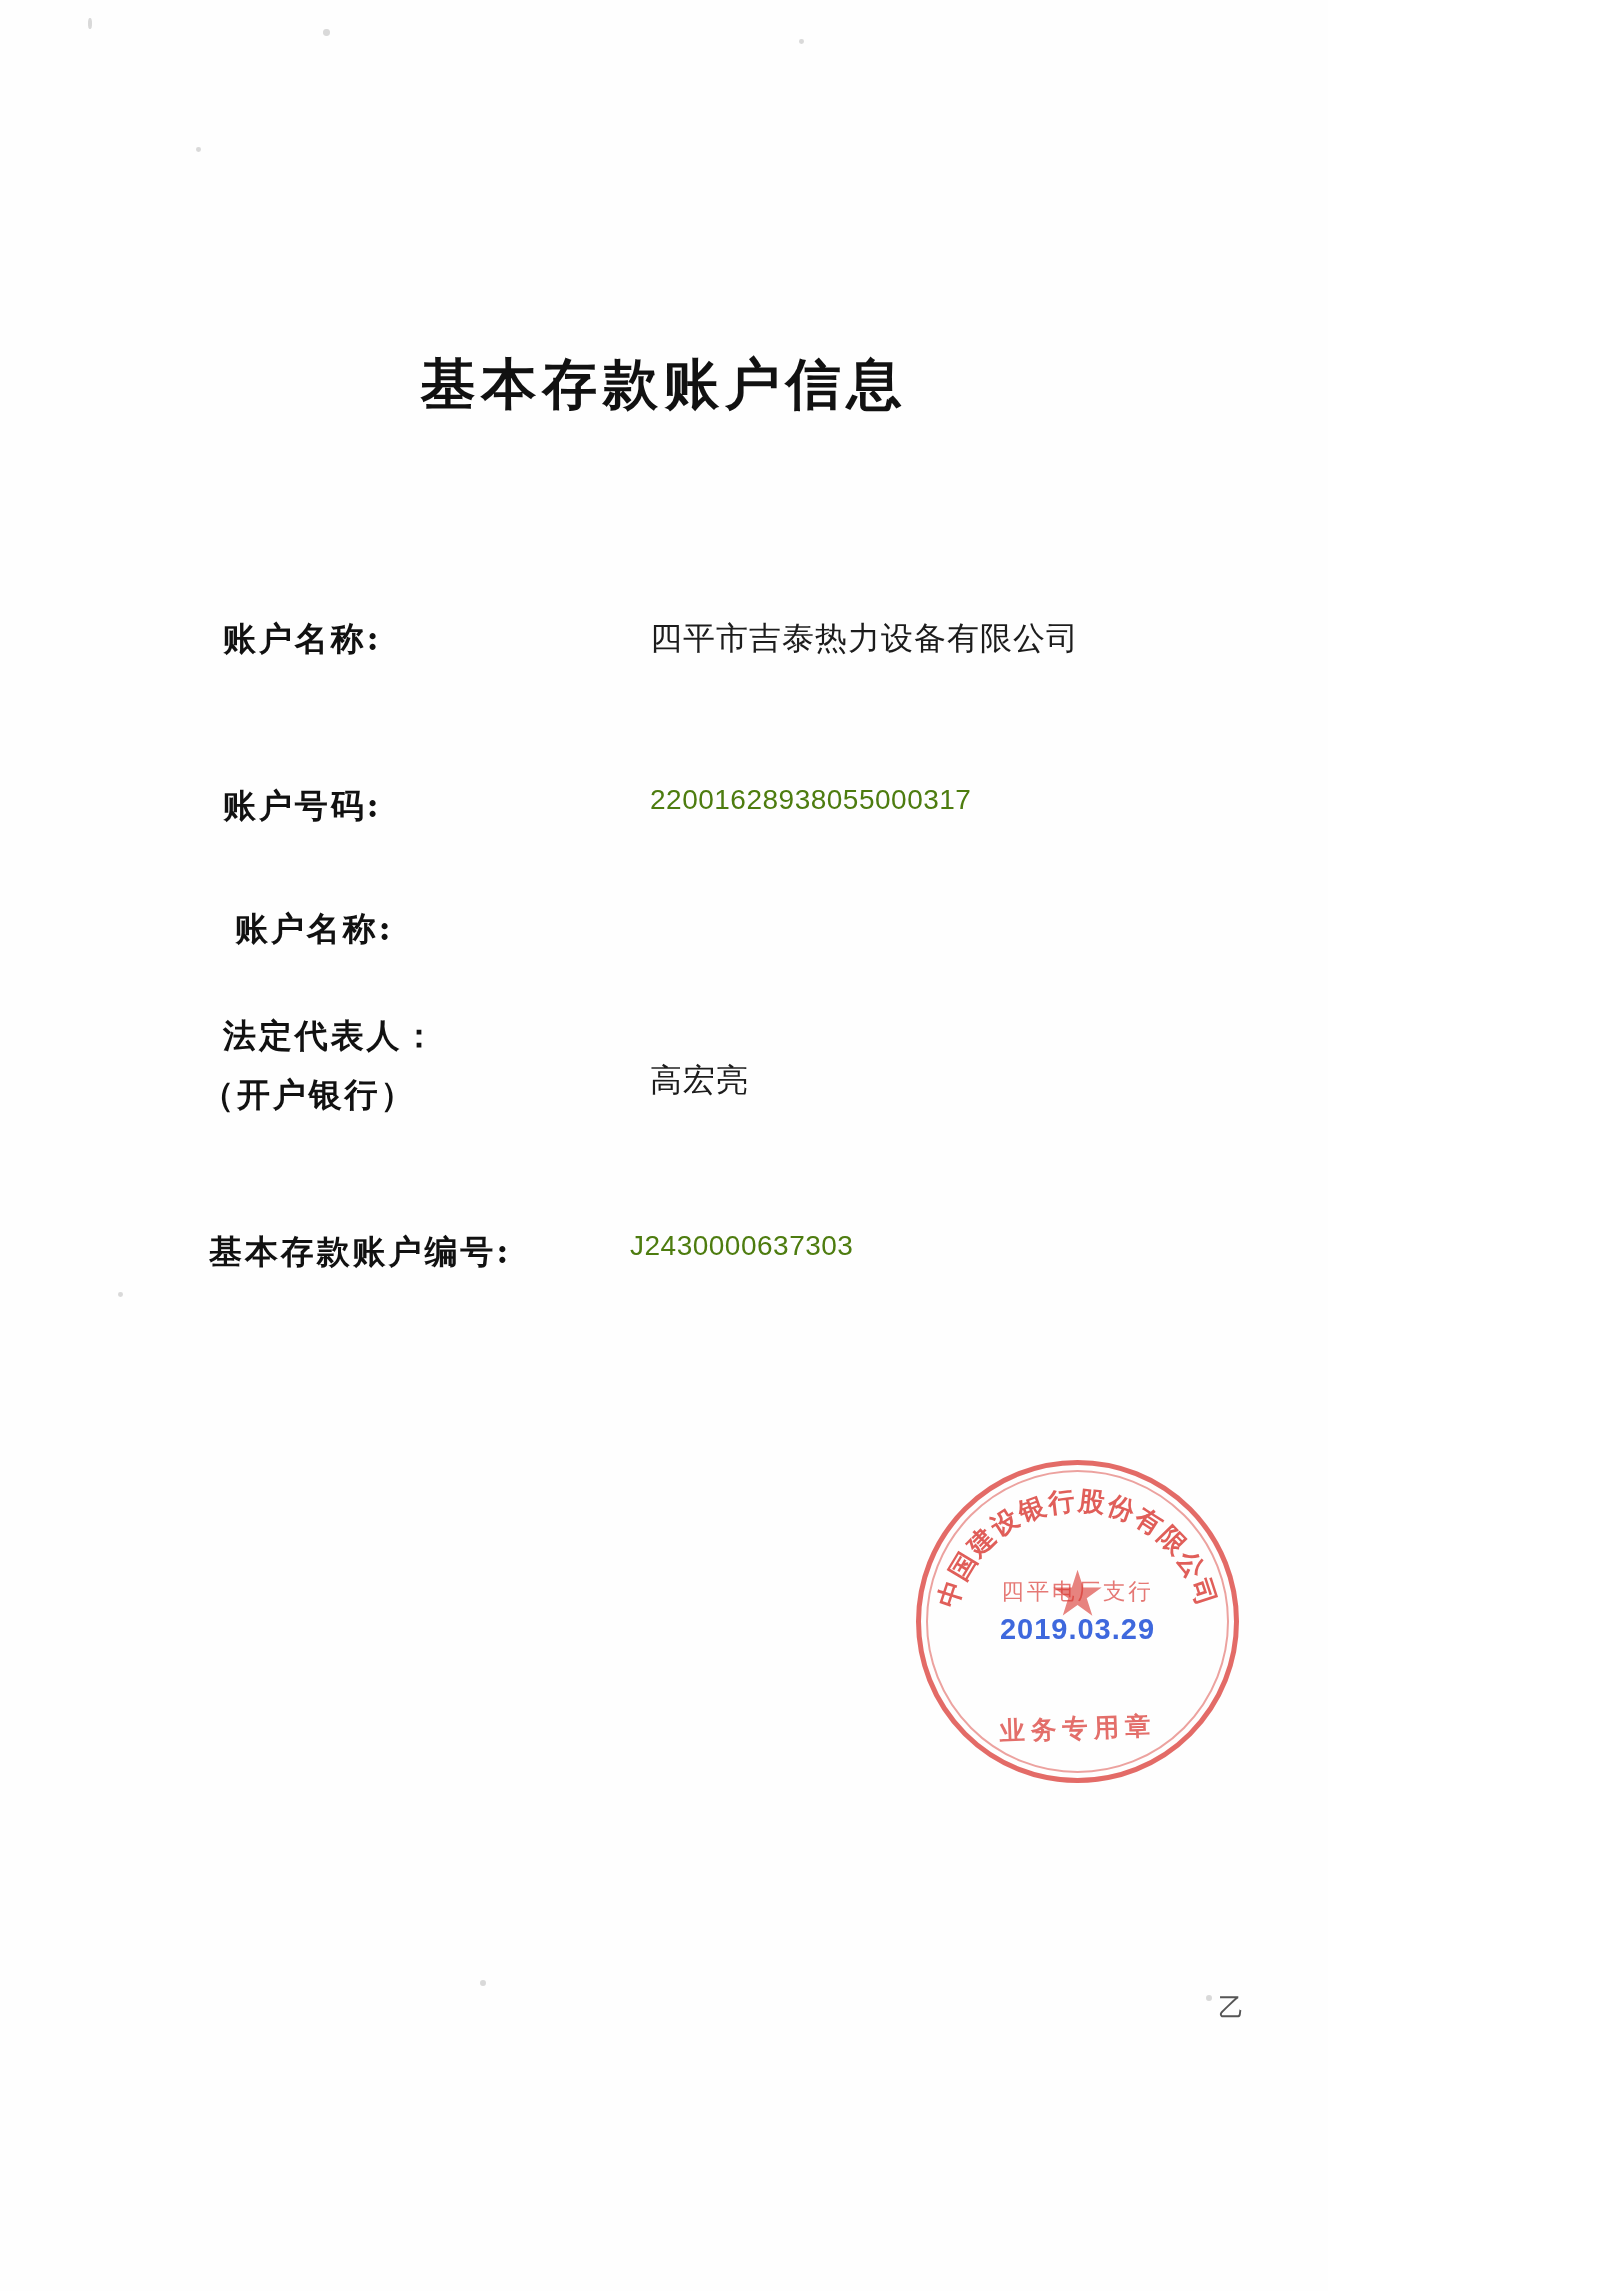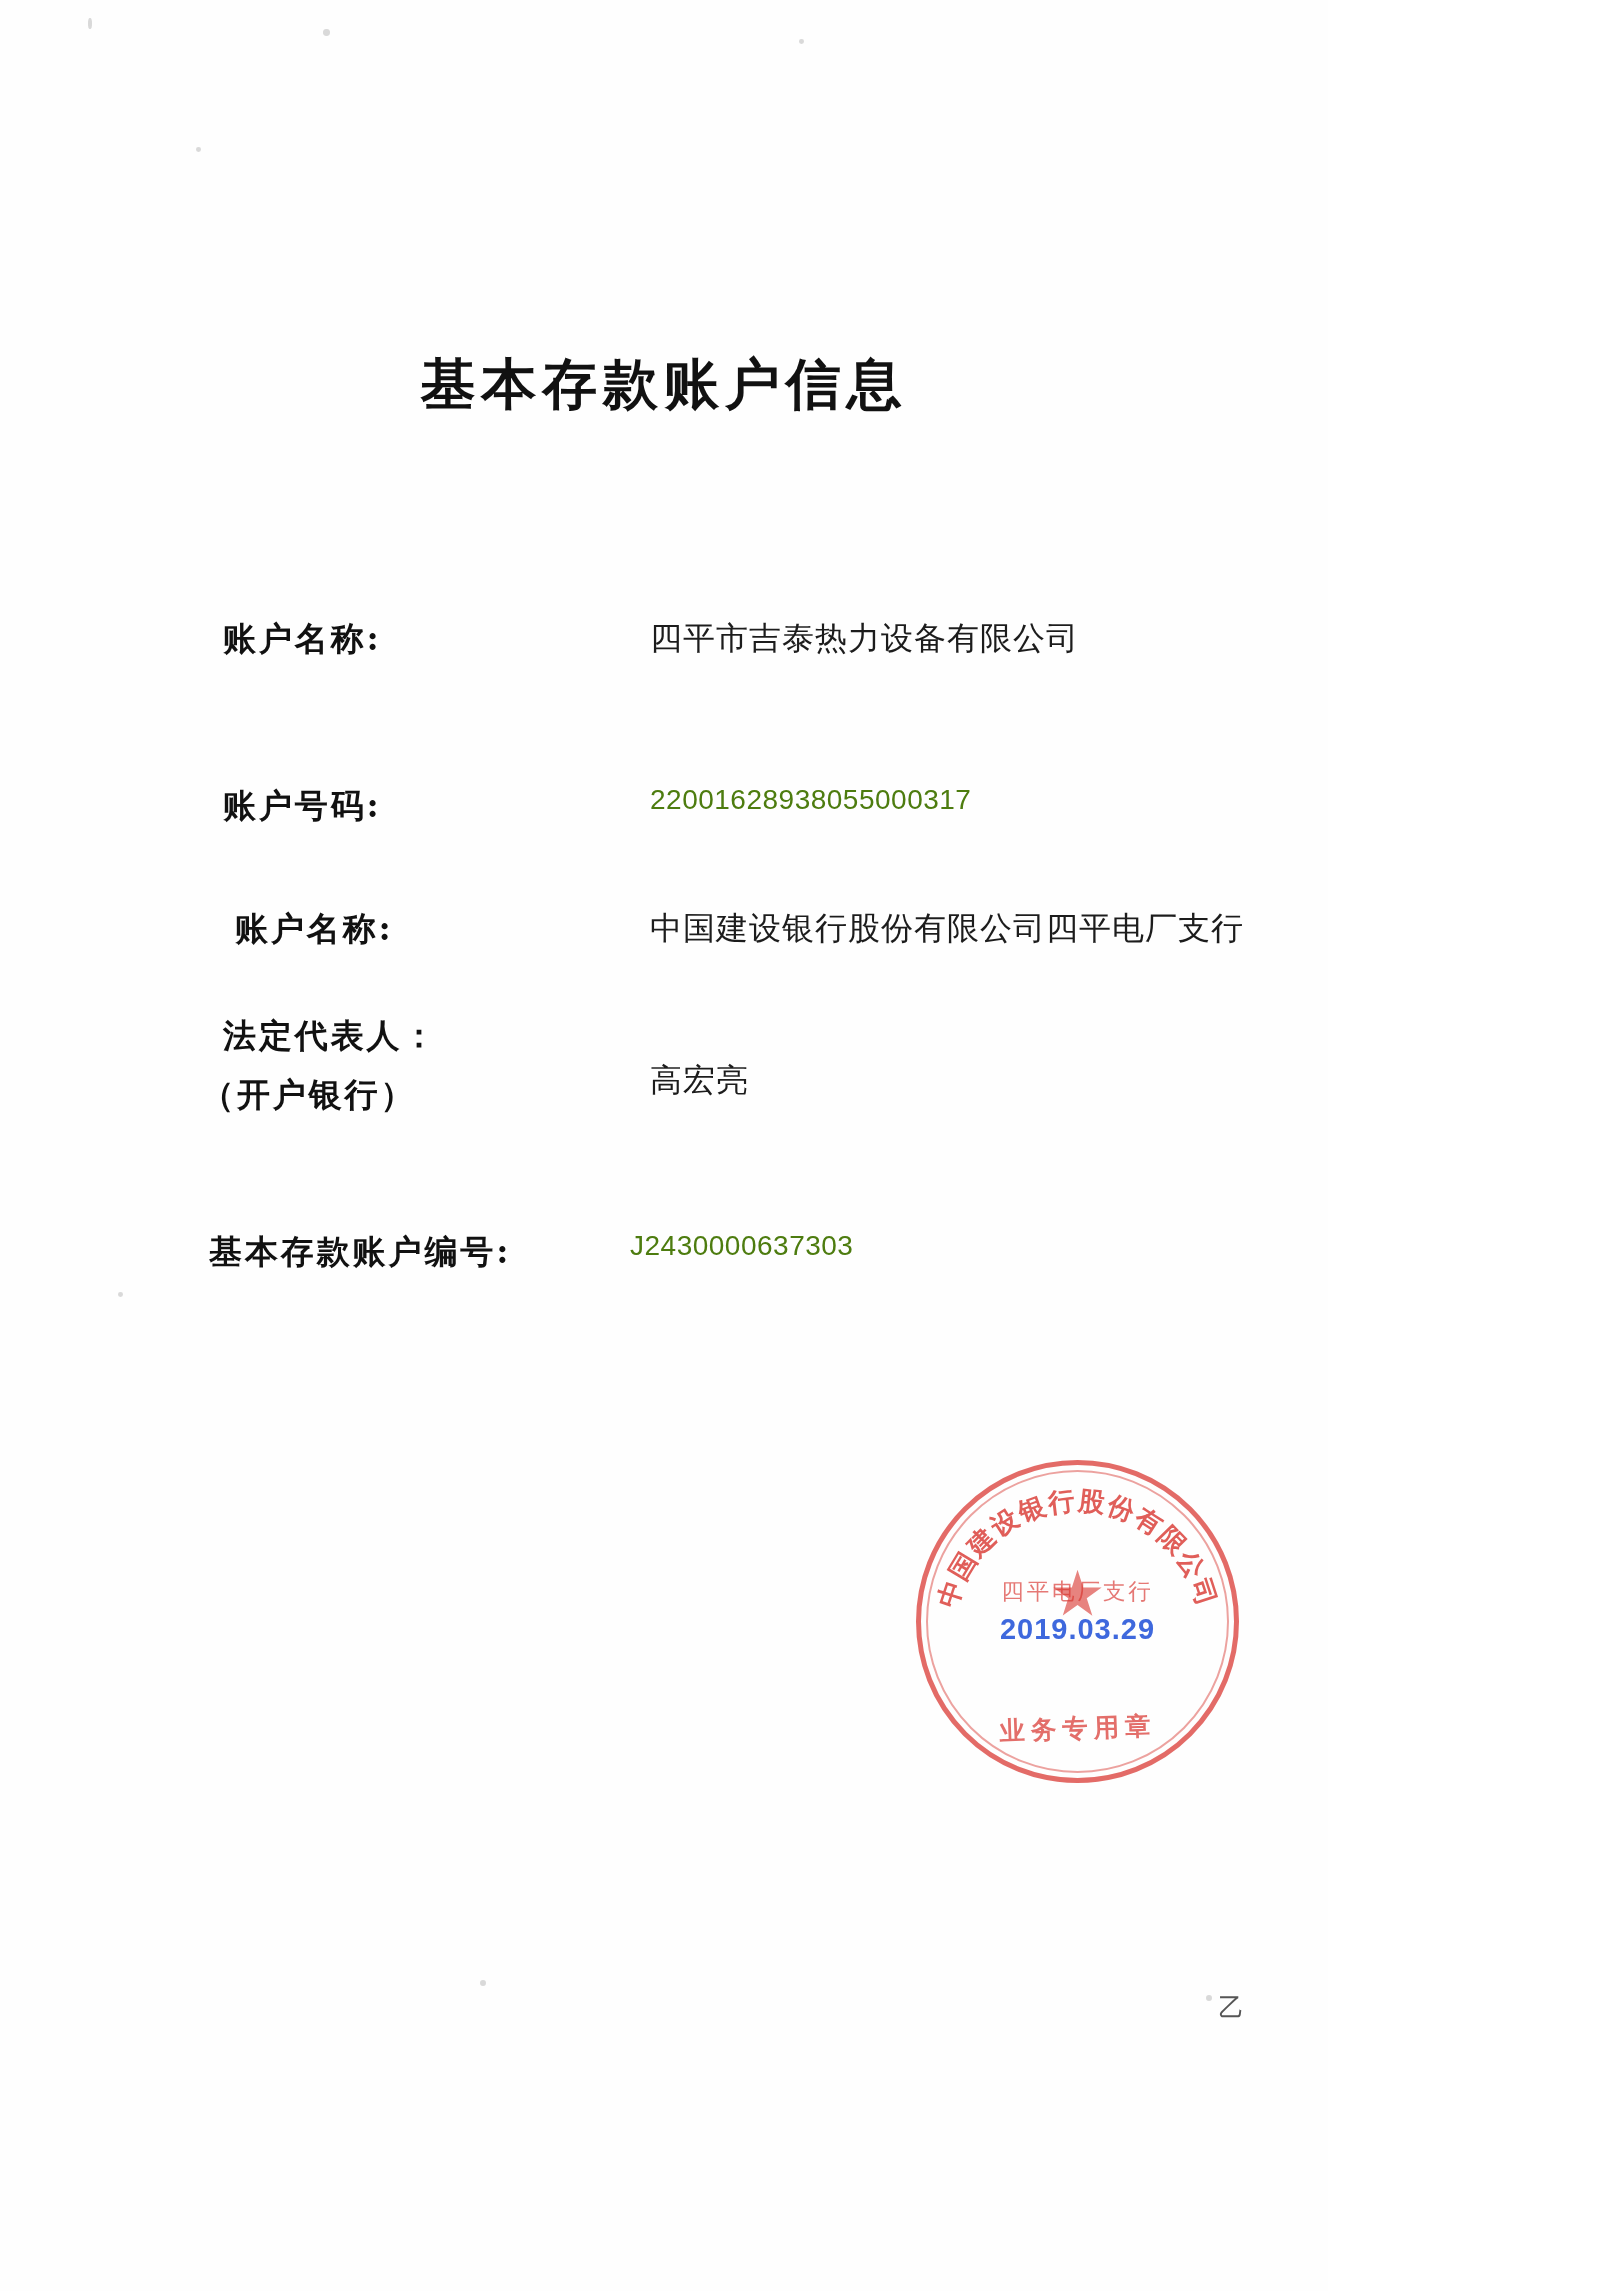--- a/index.html
+++ b/index.html
@@ -226,21 +226,20 @@
   <div class="field-row" id="row-legal">
     <span class="field-label">法定代表人：</span>
   </div>
   <div class="field-label" id="legal-label-2">（开户银行）</div>
   <div class="field-row" id="row-basicno">
     <span class="field-label">基本存款账户编号:</span>
   </div>
 
   <div class="val-col field-value" id="val-name">四平市吉泰热力设备有限公司</div>
   <div class="val-col value-mono" id="val-number">22001628938055000317</div>
-  <div class="val-col field-value" id="val-bank">中国建设银行股份有限公司四平电厂支行</div>
   <div class="field-value" id="legal-value">高宏亮</div>
   <div class="val-col value-mono" id="val-basicno">J2430000637303</div>
 
   <div class="seal">
     <div class="ring"></div>
     <div class="ring2"></div>
     <svg class="seal-arc" viewBox="0 0 330 330">
       <defs>
         <path id="arcpath" d="M 38,178 A 127,127 0 0 1 292,178" fill="none"></path>
       </defs>

